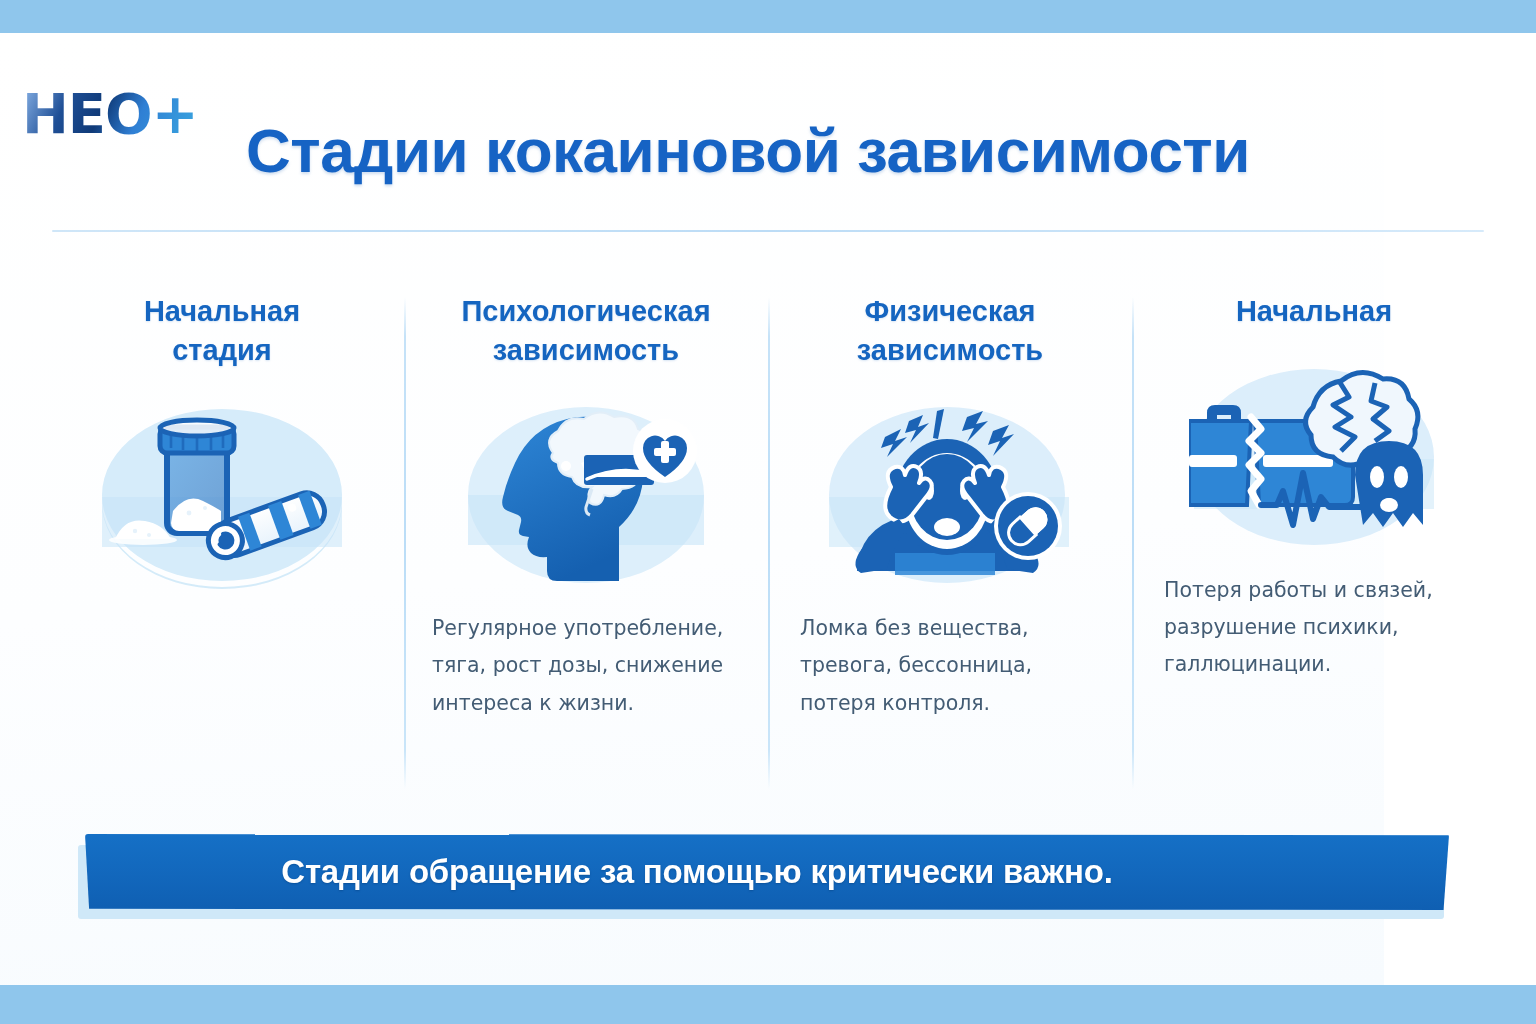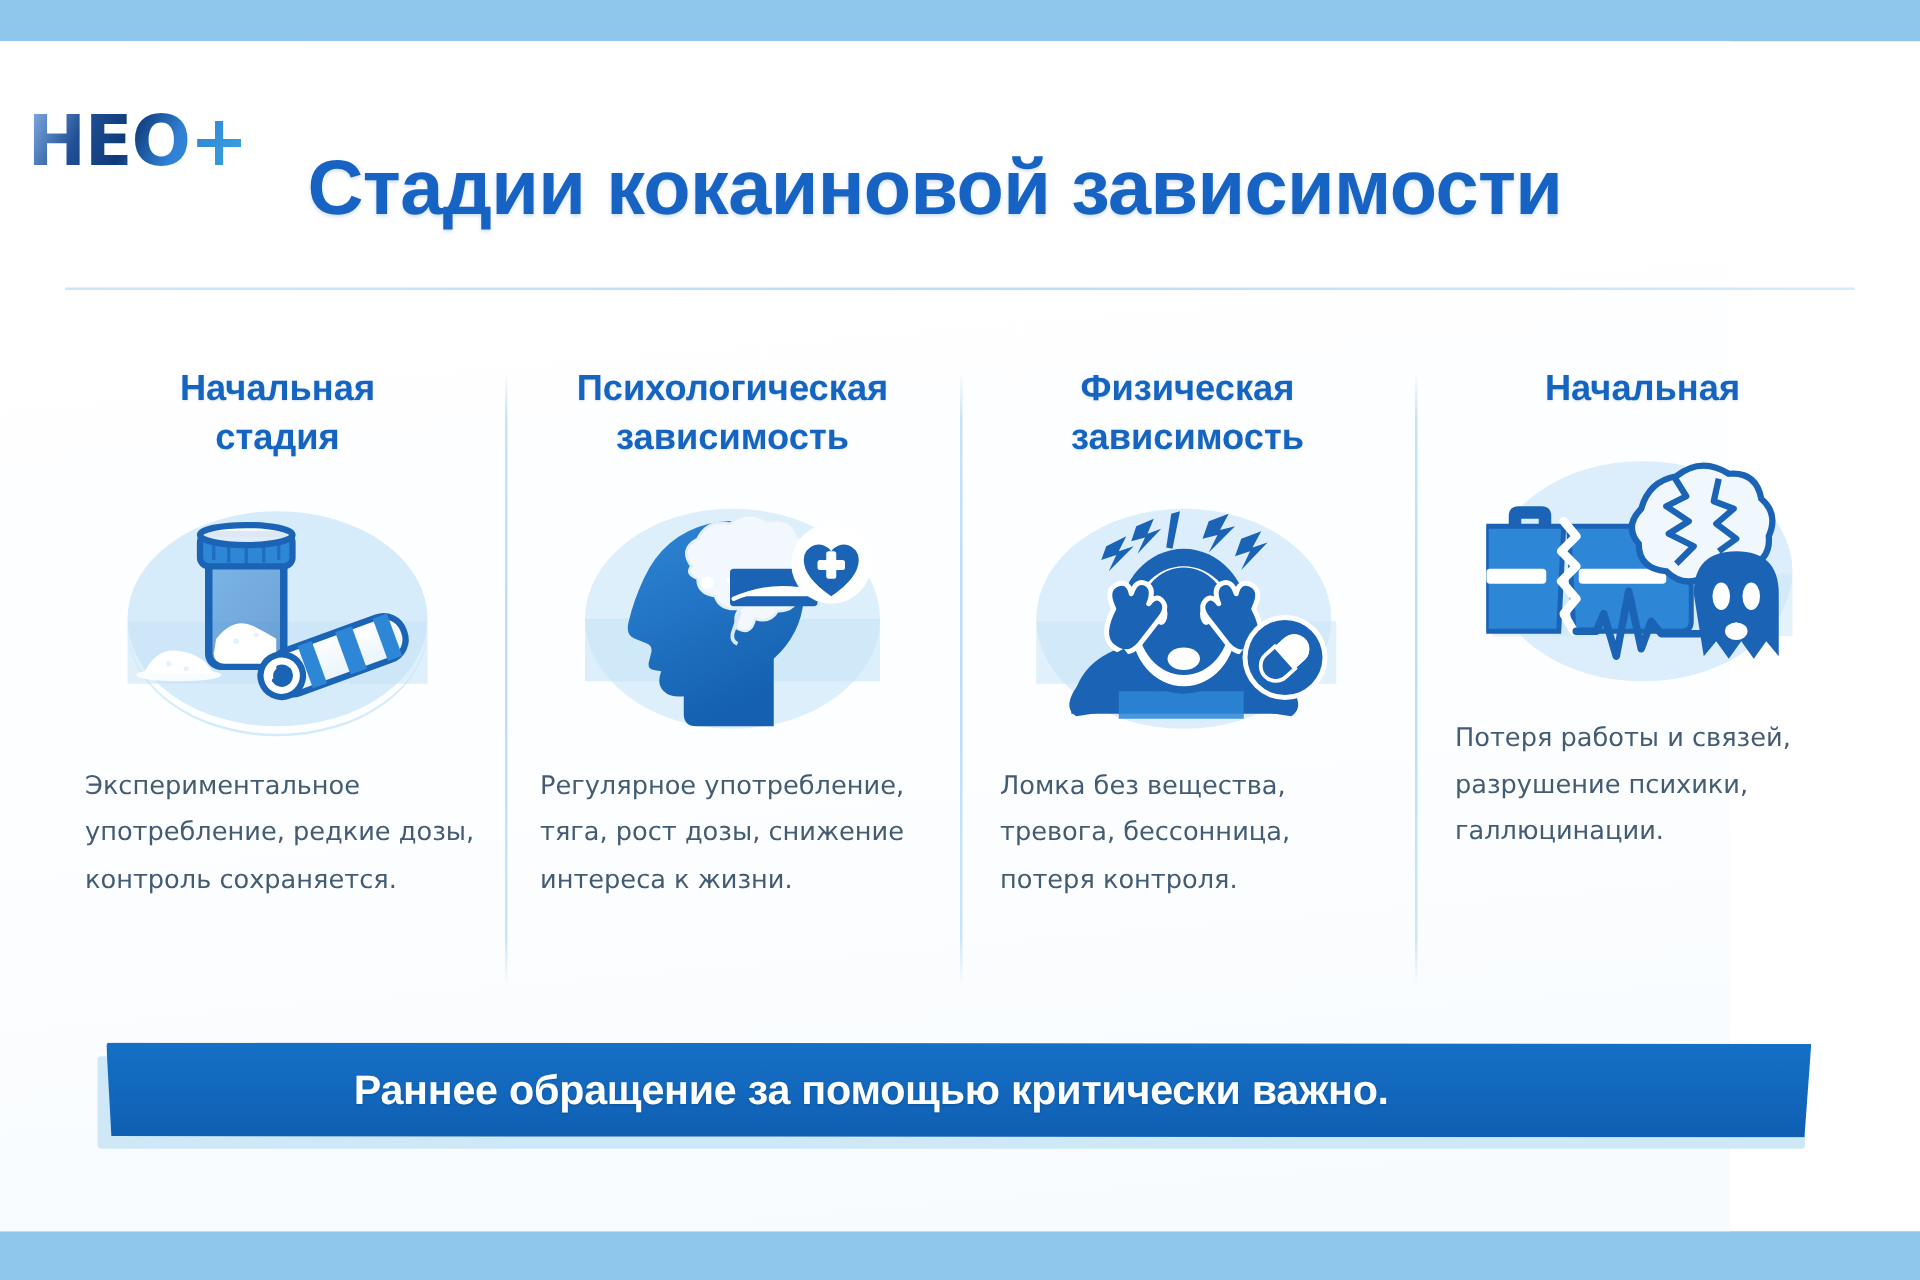--- a/index.html
+++ b/index.html
@@ -190,21 +190,20 @@
             <rect x="146" y="118" width="12" height="36" fill="#2E86D6"></rect>
             <rect x="178" y="118" width="14" height="36" fill="#2E86D6"></rect>
             <rect x="210" y="118" width="12" height="36" fill="#2E86D6"></rect>
             <circle cx="200" cy="128" r="4" fill="#ffffff"></circle>
             <circle cx="126" cy="136" r="17" fill="#ffffff" stroke="#1B63B5" stroke-width="5"></circle>
             <circle cx="126" cy="136" r="7" fill="#1B63B5"></circle>
             <path d="M126 129 a7 7 0 1 1 -6.8 8.6" fill="none" stroke="#1B63B5" stroke-width="4" stroke-linecap="round"></path>
           </g>
         </svg>
       </div>
-      <p class="col-body">Экспериментальное употребление, редкие дозы, контроль сохраняется.</p>
     </div>
 
     <div class="col">
       <div class="col-title">
         <div>Психологическая</div>
         <div>зависимость</div>
       </div>
       <div class="icon-wrap">
         <svg viewBox="0 0 250 205" xmlns="http://www.w3.org/2000/svg" aria-hidden="true">
           <defs>
@@ -318,16 +317,16 @@
           <ellipse cx="200" cy="150" rx="9" ry="7" fill="#ffffff"></ellipse>
         </svg>
       </div>
       <p class="col-body">Потеря работы и связей, разрушение психики, галлюцинации.</p>
     </div>
 
   </div>
 
   <div class="banner-shadow"></div>
   <div class="banner">
-    <div class="banner-text">Раннее обращение за помощью критически важно.</div>
+    <div class="banner-text">Стадии обращение за помощью критически важно.</div>
   </div>
 
 </div>
 
 </body></html>

